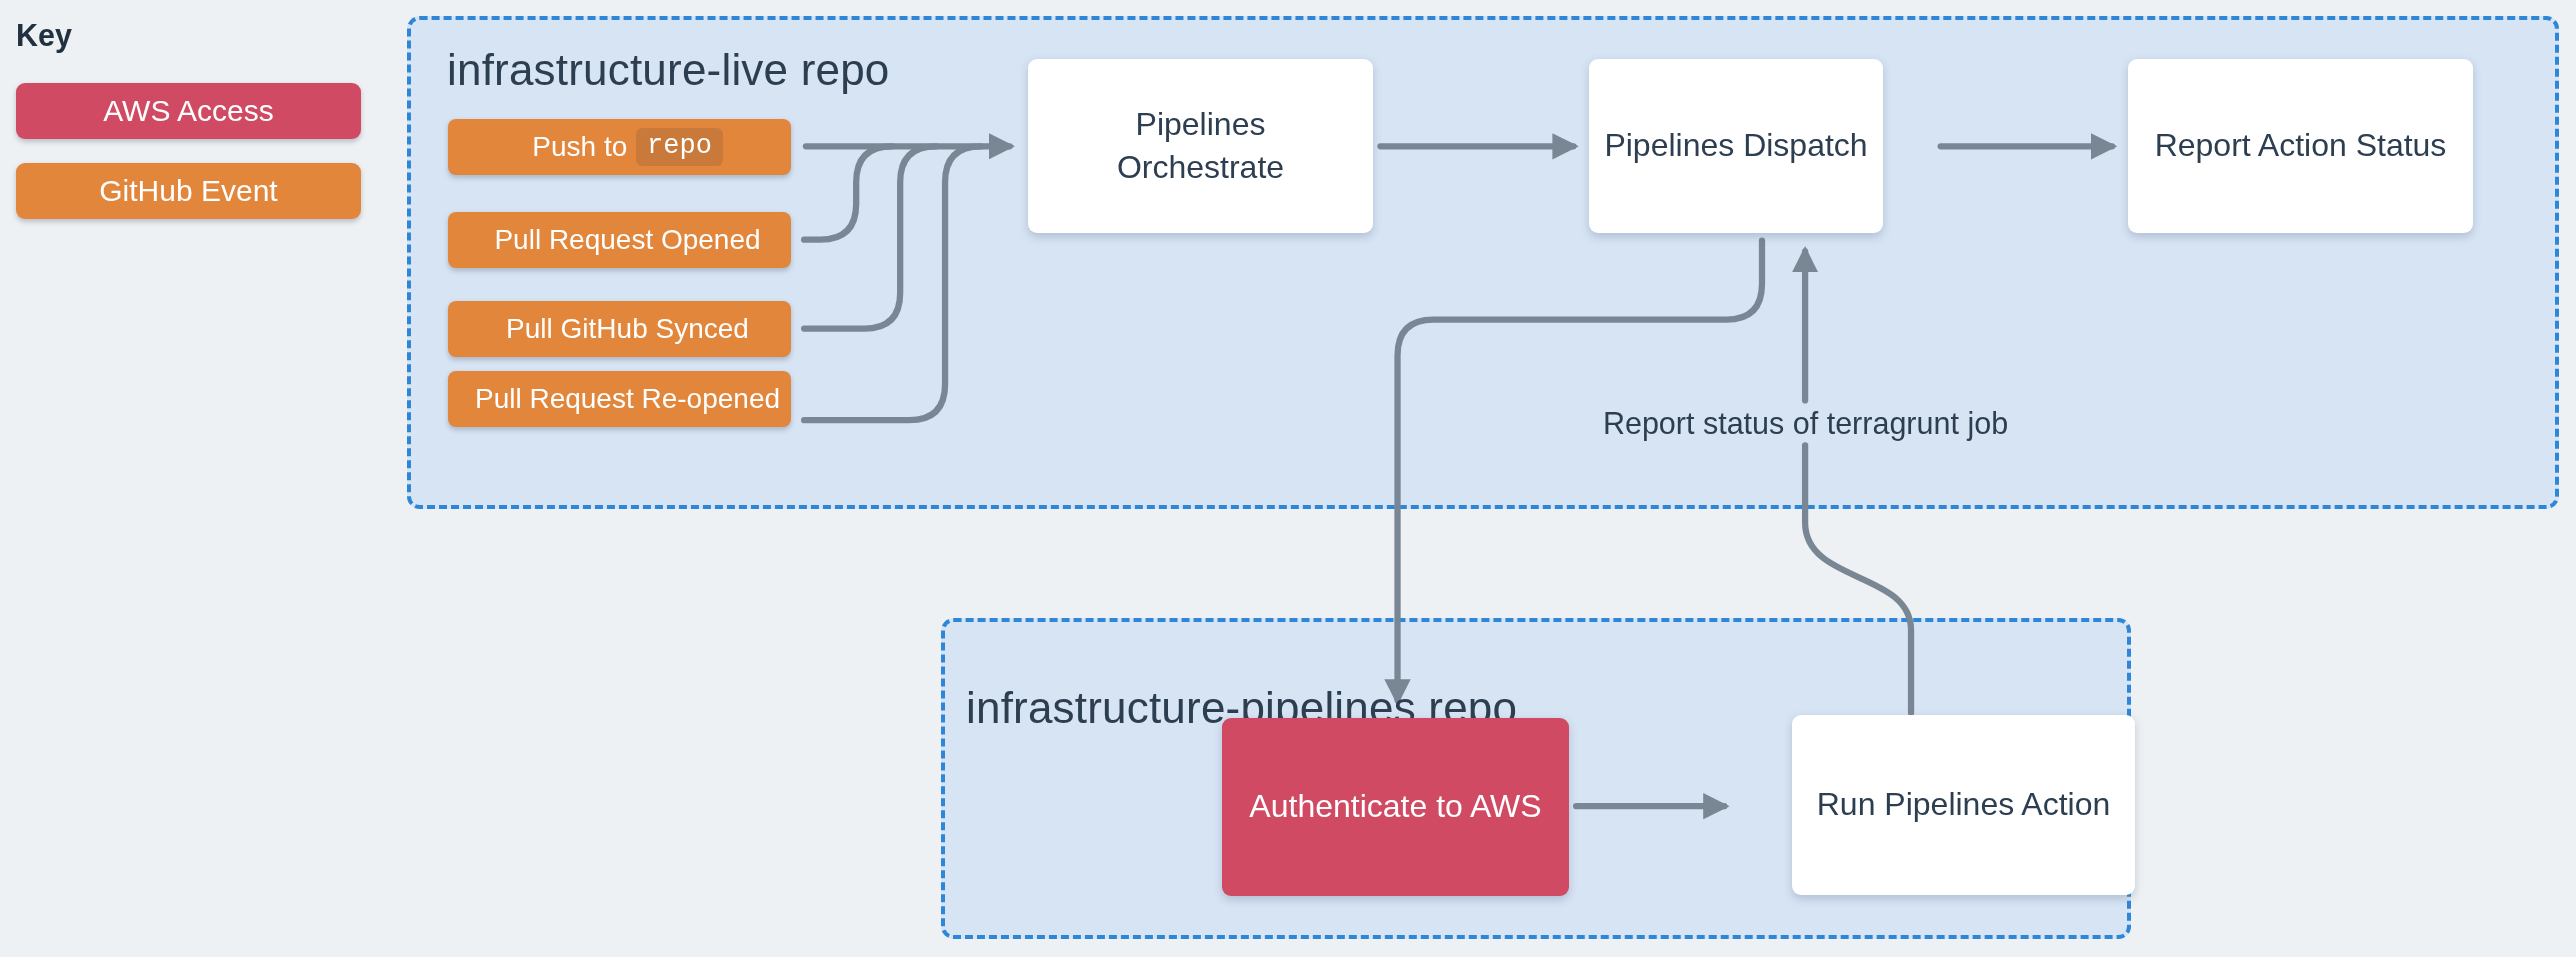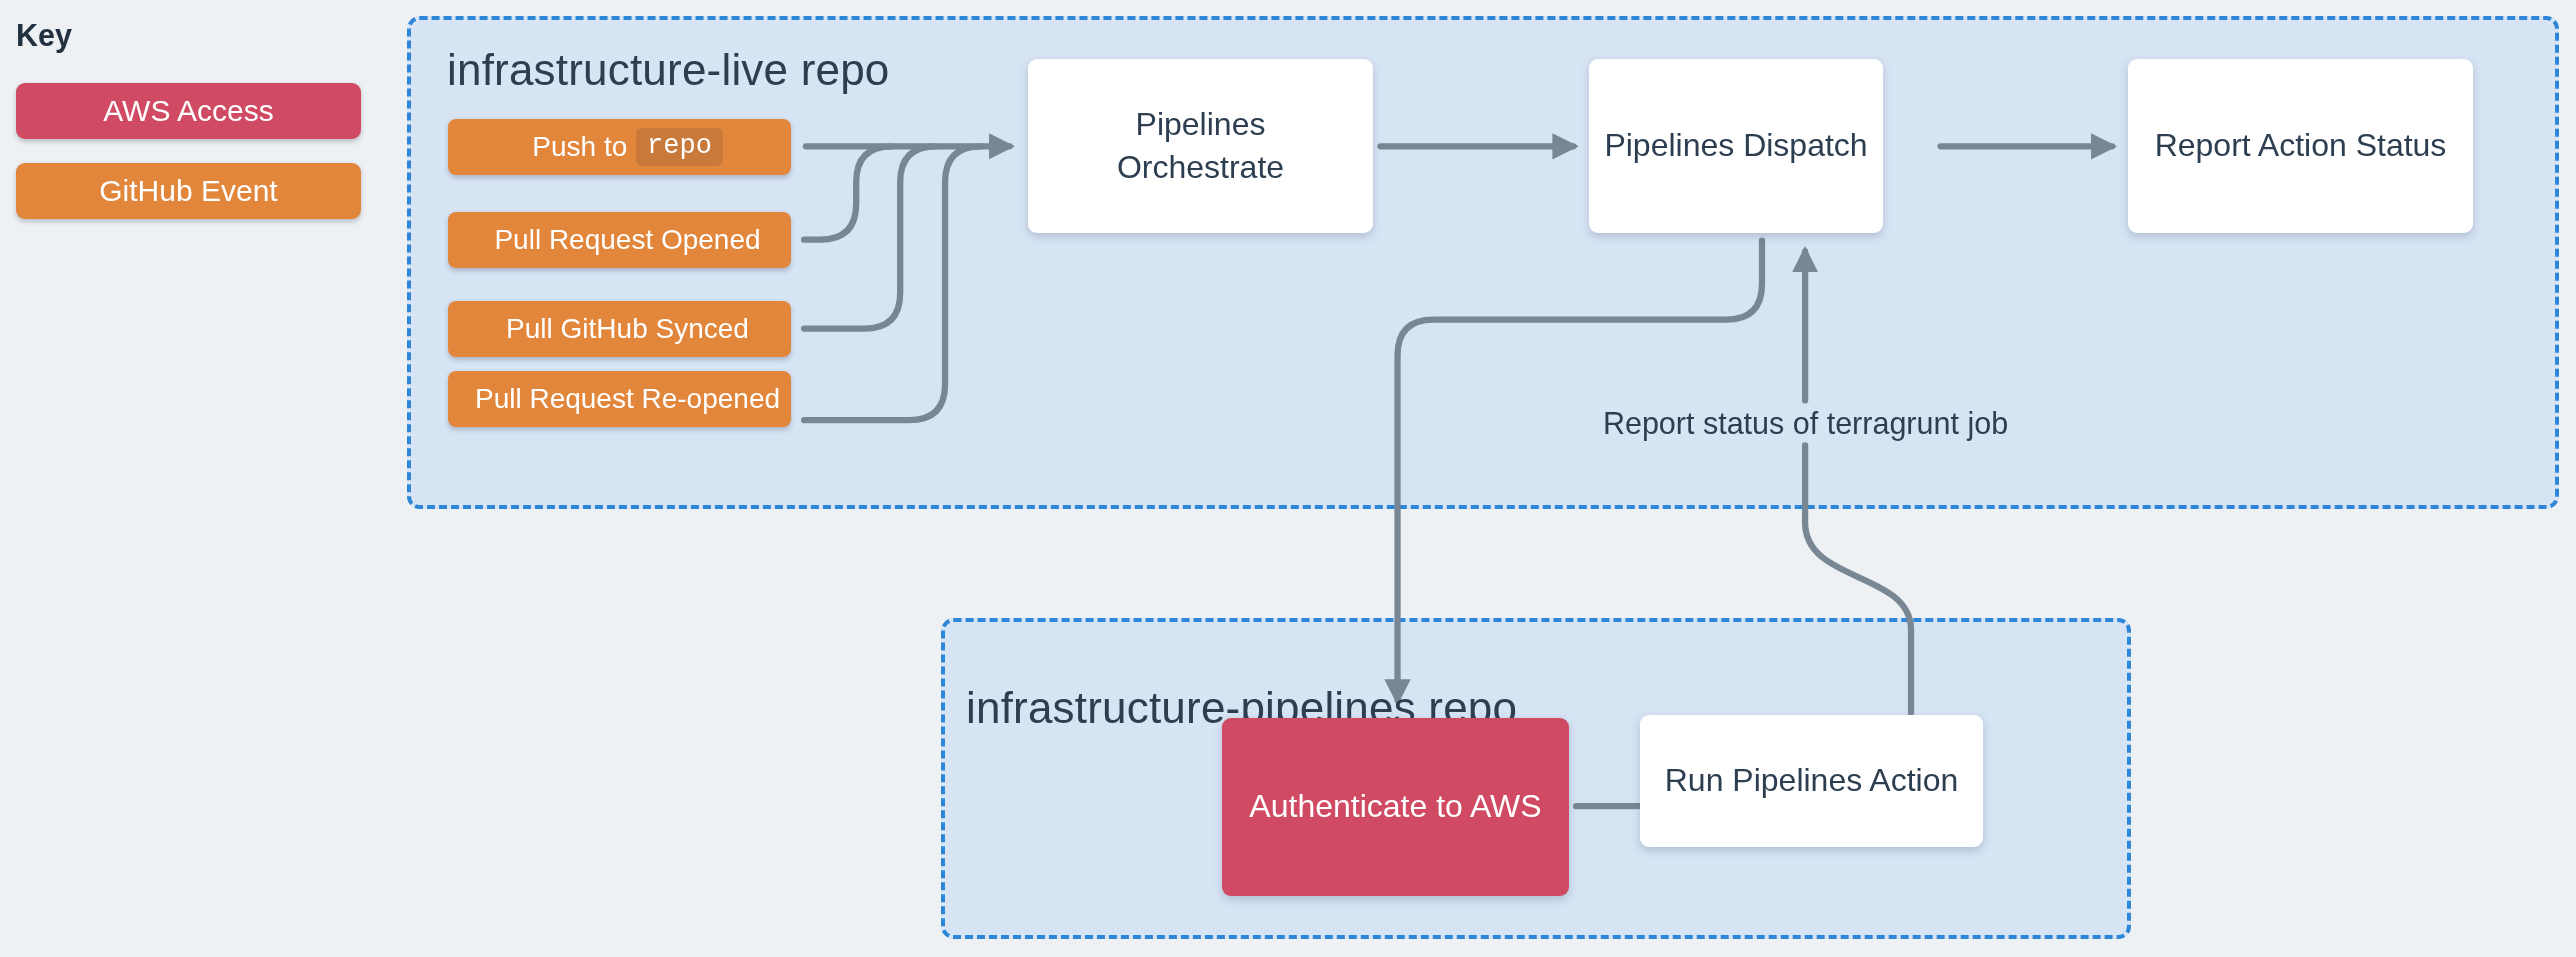--- a/index.html
+++ b/index.html
@@ -105,21 +105,21 @@
     line-height:1.35;
     box-shadow:0 3.6px 9px rgba(90,110,140,.30);
     z-index:3;
   }
   .node-white{background:var(--node-bg);color:var(--text-dark);}
   .node-red{background:var(--red);color:var(--text-light);}
   .node-orchestrate{left:1028px;top:59px;width:345px;height:174px;}
   .node-dispatch{left:1589px;top:59px;width:294px;height:174px;}
   .node-report{left:2128px;top:59px;width:345px;height:174px;}
   .node-auth{left:1222px;top:718px;width:347px;height:178px;}
-  .node-run{left:1640px;top:715px;width:343px;height:132px;}
+  .node-run{left:1792px;top:715px;width:343px;height:180px;}
 
   
   .annotation{
     position:absolute;left:1536px;top:406px;width:539px;
     text-align:center;
     font-size:30.5px;color:var(--text-dark);
     z-index:3;
   }
 </style>
 </head>

